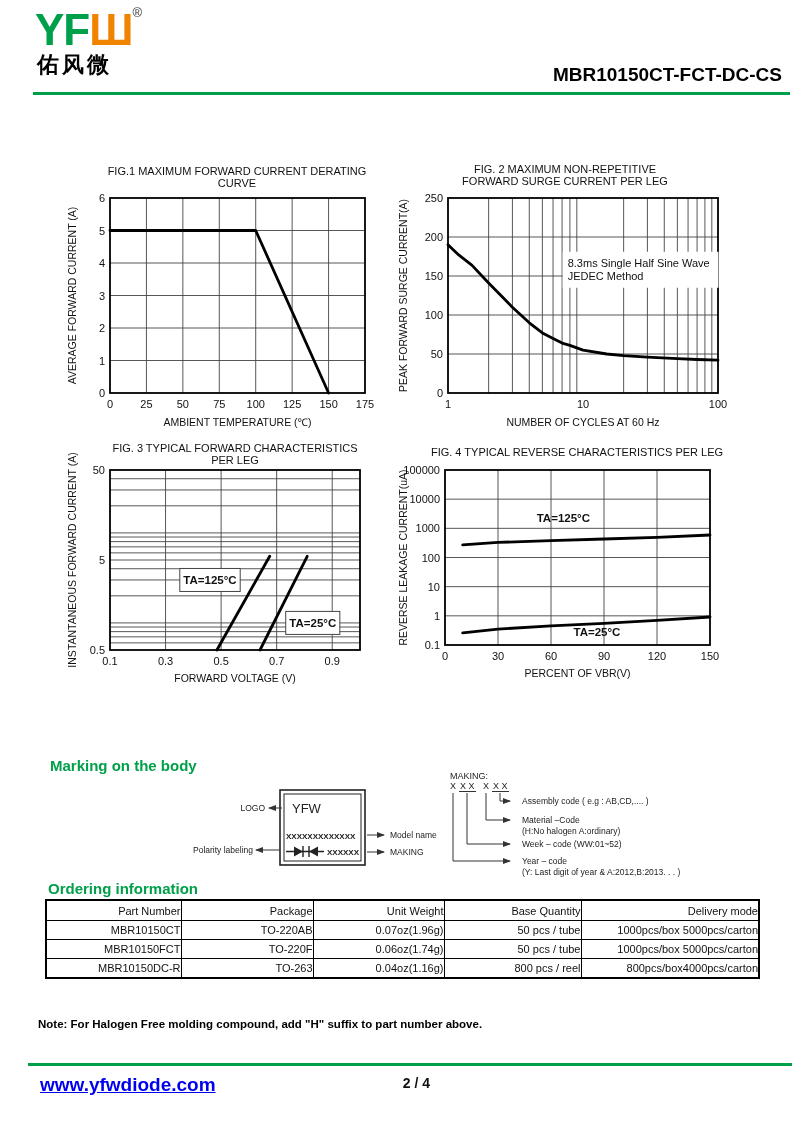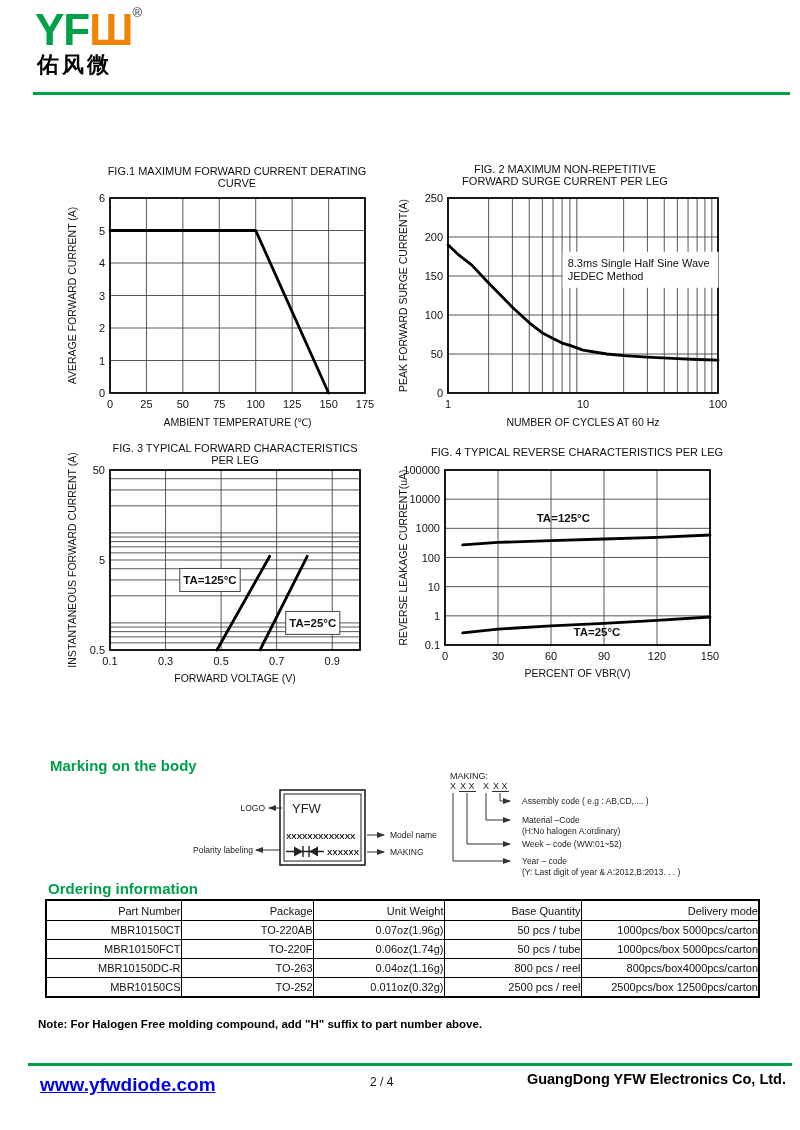--- a/index.html
+++ b/index.html
@@ -48,32 +48,33 @@
   .ordering-table{left:45px;top:899px;border-collapse:collapse;table-layout:fixed;width:713px;background:#fff}
   .ordering-table th,.ordering-table td{border:1px solid #000;font-size:11px;text-align:right;
       padding:0;height:18px;font-weight:normal;overflow:hidden;white-space:nowrap}
   .ordering-table{border:2px solid #000}
   .ordering-table th{height:19px}
   .note{left:38px;top:1018px;font-size:11.5px;font-weight:bold;color:#000}
 
   
   .footer-rule{left:28px;top:1063px;width:764px}
   .footer-link{left:40px;top:1074px;font-size:19px;font-weight:bold;color:var(--blue);}
-  .footer-page{left:370px;top:1075px;width:60px;text-align:left;font-size:12px;font-weight:normal}
+  .footer-page{left:370px;top:1075px;width:60px;text-align:right;font-size:14px;font-weight:bold}
   .footer-company{right:14px;top:1071px;font-size:14.5px;font-weight:bold;color:#000}
 </style>
 </head>
 <body>
 
 <div class="page">
 
   <div class="abs logo-en">
     <span class="logo-green">YF</span><span class="logo-orange">Ш</span><span class="logo-reg">®</span>
   </div>
   <div class="abs logo-cn">佑风微</div>
+  <div class="abs part-number">MBR10150CT-FCT-DC-CS</div>
   <div class="abs rule header-rule"></div>
 
   <svg class="chart" width="322" height="282" style="left: 60px; top: 163px;">
       <line x1="86.42857142857142" y1="35" x2="86.42857142857142" y2="230" class="grid"></line>
       <line x1="122.85714285714285" y1="35" x2="122.85714285714285" y2="230" class="grid"></line>
       <line x1="159.28571428571428" y1="35" x2="159.28571428571428" y2="230" class="grid"></line>
       <line x1="195.7142857142857" y1="35" x2="195.7142857142857" y2="230" class="grid"></line>
       <line x1="232.14285714285714" y1="35" x2="232.14285714285714" y2="230" class="grid"></line>
       <line x1="268.57142857142856" y1="35" x2="268.57142857142856" y2="230" class="grid"></line>
       <line x1="50" y1="197.5" x2="305" y2="197.5" class="grid"></line>
@@ -308,29 +309,21 @@
           <td>50 pcs / tube</td>
           <td>1000pcs/box 5000pcs/carton</td>
         </tr>
         <tr>
           <td>MBR10150DC-R</td>
           <td>TO-263</td>
           <td>0.04oz(1.16g)</td>
           <td>800 pcs / reel</td>
           <td>800pcs/box4000pcs/carton</td>
         </tr>
-        <tr>
-          <td>MBR10150CS</td>
-          <td>TO-252</td>
-          <td>0.011oz(0.32g)</td>
-          <td>2500 pcs / reel</td>
-          <td>2500pcs/box 12500pcs/carton</td>
-        </tr>
       </tbody>
   </table>
   <div class="abs note">Note: For Halogen Free molding compound, add "H" suffix to part number above.</div>
 
   <div class="abs rule footer-rule"></div>
   <a href="#" class="abs footer-link">www.yfwdiode.com</a>
   <div class="abs footer-page">2 / 4</div>
-  <div class="abs footer-company">GuangDong YFW Electronics Co, Ltd.</div>
 
 </div>
 
 </body></html>

